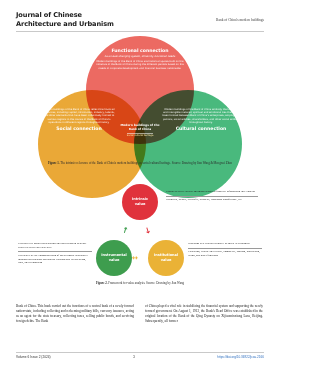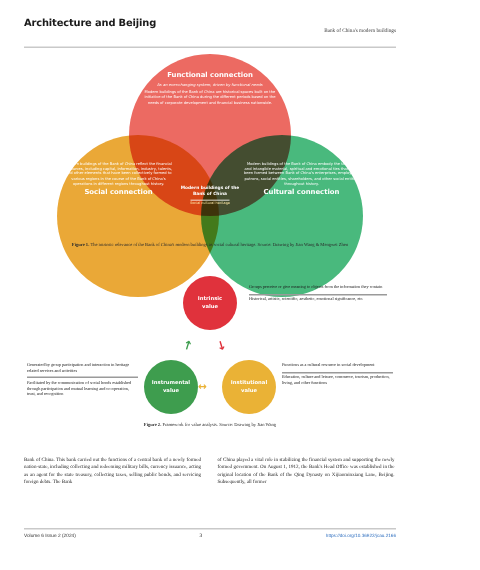--- a/index.html
+++ b/index.html
@@ -305,21 +305,22 @@
     font-size: 3.1px;
   }
 </style>
 </head>
 <body>
 
 <div class="page">
 
   <div class="masthead">
     <div class="journal-title">
-      <span>Architecture and Beijing</span>
+      <span>Journal of Chinese</span>
+      <span>Architecture and Urbanism</span>
     </div>
     <div class="running-head">Bank of China's modern buildings</div>
   </div>
   <div class="header-rule"></div>
 
   <div class="fig1">
     <div class="venn">
       <div class="circle c-top"></div>
       <div class="circle c-left"></div>
       <div class="circle c-right"></div>

